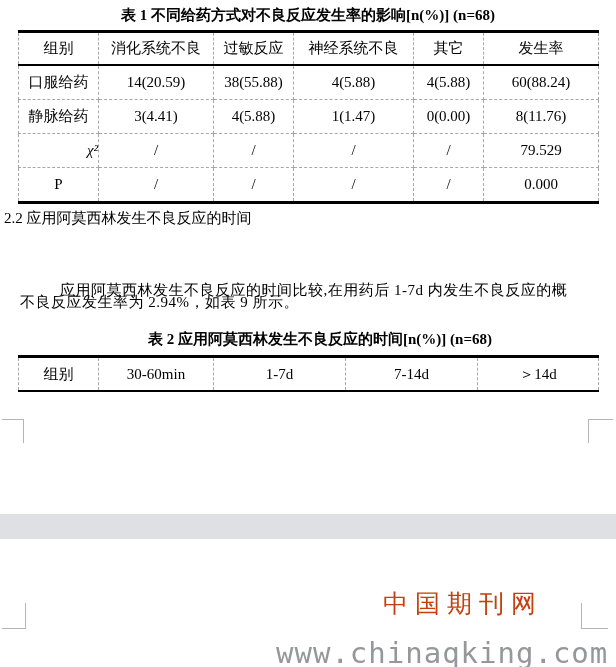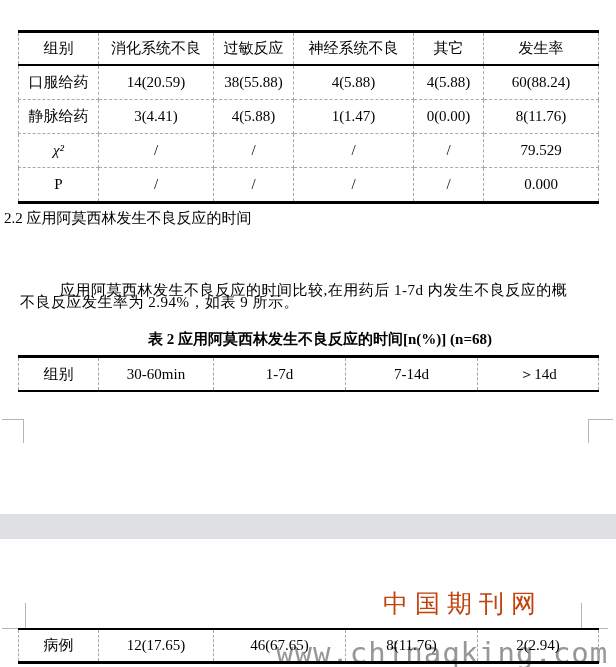--- a/index.html
+++ b/index.html
@@ -18,21 +18,21 @@
     position:absolute;left:18px;width:580px;border-collapse:collapse;
     table-layout:fixed;font-size:15px;background:transparent;z-index:2;
   }
   .doc-table th,.doc-table td{
     border:1px dashed #a8a8a8;text-align:center;font-weight:normal;
     padding:0;vertical-align:middle;overflow:hidden;white-space:nowrap;
   }
   #table1{top:30px;border-top:3px solid #000;border-bottom:3px solid #000;}
   #table1 thead th{height:31px;border-bottom:2px solid #000;}
   #table1 tbody td{height:33px;}
-  #table1 tbody tr:nth-child(3) td:first-child{font-style:italic;}
+  #table1 tbody tr:nth-child(3) td:first-child{font-style:italic;text-align:right;}
   #table2{top:355px;border-top:3px solid #000;border-bottom:2px solid #000;}
   #table2 thead th{height:32px;}
   #table3{top:628px;border-top:2px solid #000;border-bottom:3px solid #000;}
   #table3 tbody td{height:31px;}
   .sec-heading{position:absolute;left:4px;top:209px;font-size:15px;line-height:19px;white-space:nowrap;}
   .pline{position:absolute;font-size:15px;line-height:19px;white-space:nowrap;letter-spacing:0.5px;}
   #line1{left:60px;top:237px;margin-top:44px;}
   #line2{left:20px;top:265px;}
   #line3{left:20px;top:293px;}
   .mark{position:absolute;z-index:0;}
@@ -49,20 +49,21 @@
     position:absolute;left:276px;top:637px;font-size:29px;line-height:32px;
     color:#96979a;letter-spacing:1px;white-space:nowrap;z-index:1;
     font-family:"DejaVu Sans Mono","Liberation Mono",monospace;
   }
 </style>
 </head>
 <body>
 
 <div class="screen">
 
+  <div class="tbl-title" id="t1-title">表 1 不同给药方式对不良反应发生率的影响[n(%)] (n=68)</div>
 
   <table class="doc-table" id="table1">
     <colgroup>
       <col style="width:80px">
         <col style="width:115px">
         <col style="width:80px">
       <col style="width:120px">
         <col style="width:70px">
         <col style="width:115px">
     </colgroup>
@@ -142,32 +143,14 @@
 
   <div id="page-sep"></div>
 
   <div id="wm-cn">中国期刊网</div>
 
   <div class="mark" id="mark-tl"></div>
   <div class="mark" id="mark-tr"></div>
 
   <div id="wm-url">www.chinaqking.com</div>
 
-  <table class="doc-table" id="table3">
-    <colgroup>
-      <col style="width:80px">
-        <col style="width:115px">
-        <col style="width:132px">
-      <col style="width:132px">
-        <col style="width:121px">
-    </colgroup>
-    <tbody>
-        <tr>
-          <td>病例</td>
-          <td>12(17.65)</td>
-          <td>46(67.65)</td>
-          <td>8(11.76)</td>
-          <td>2(2.94)</td>
-        </tr>
-      </tbody>
-  </table>
 
 </div>
 
 </body></html>

